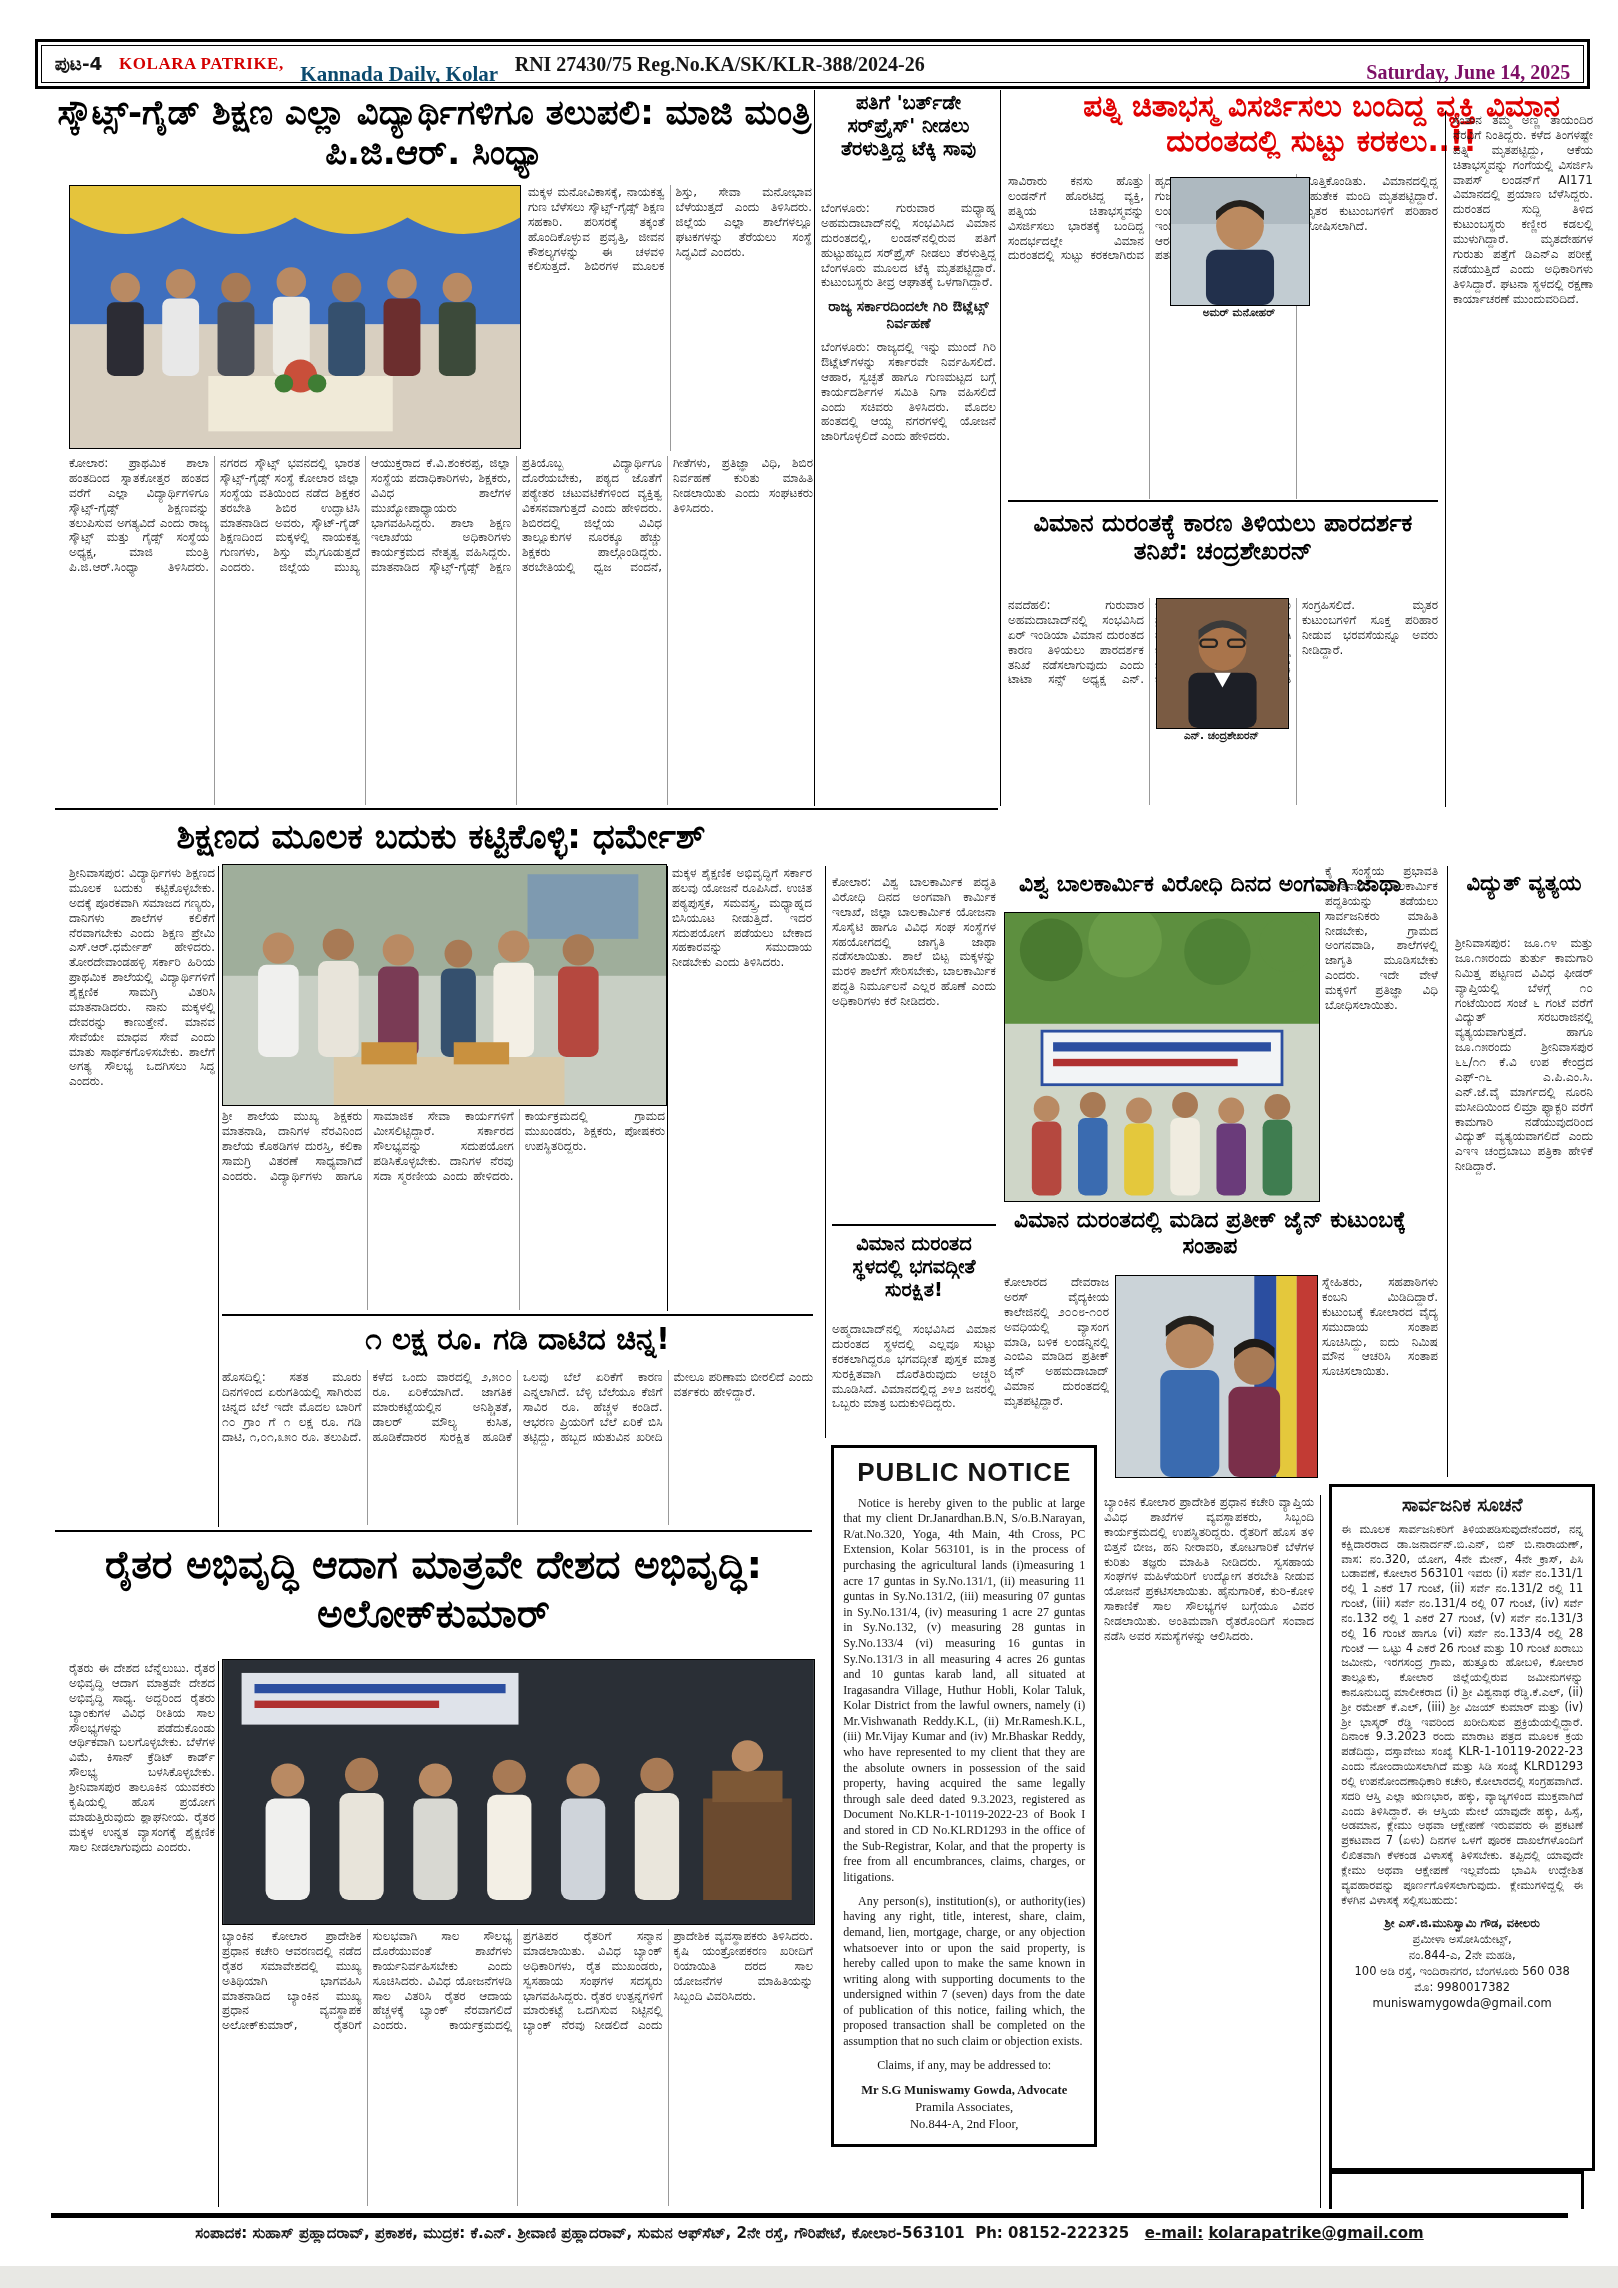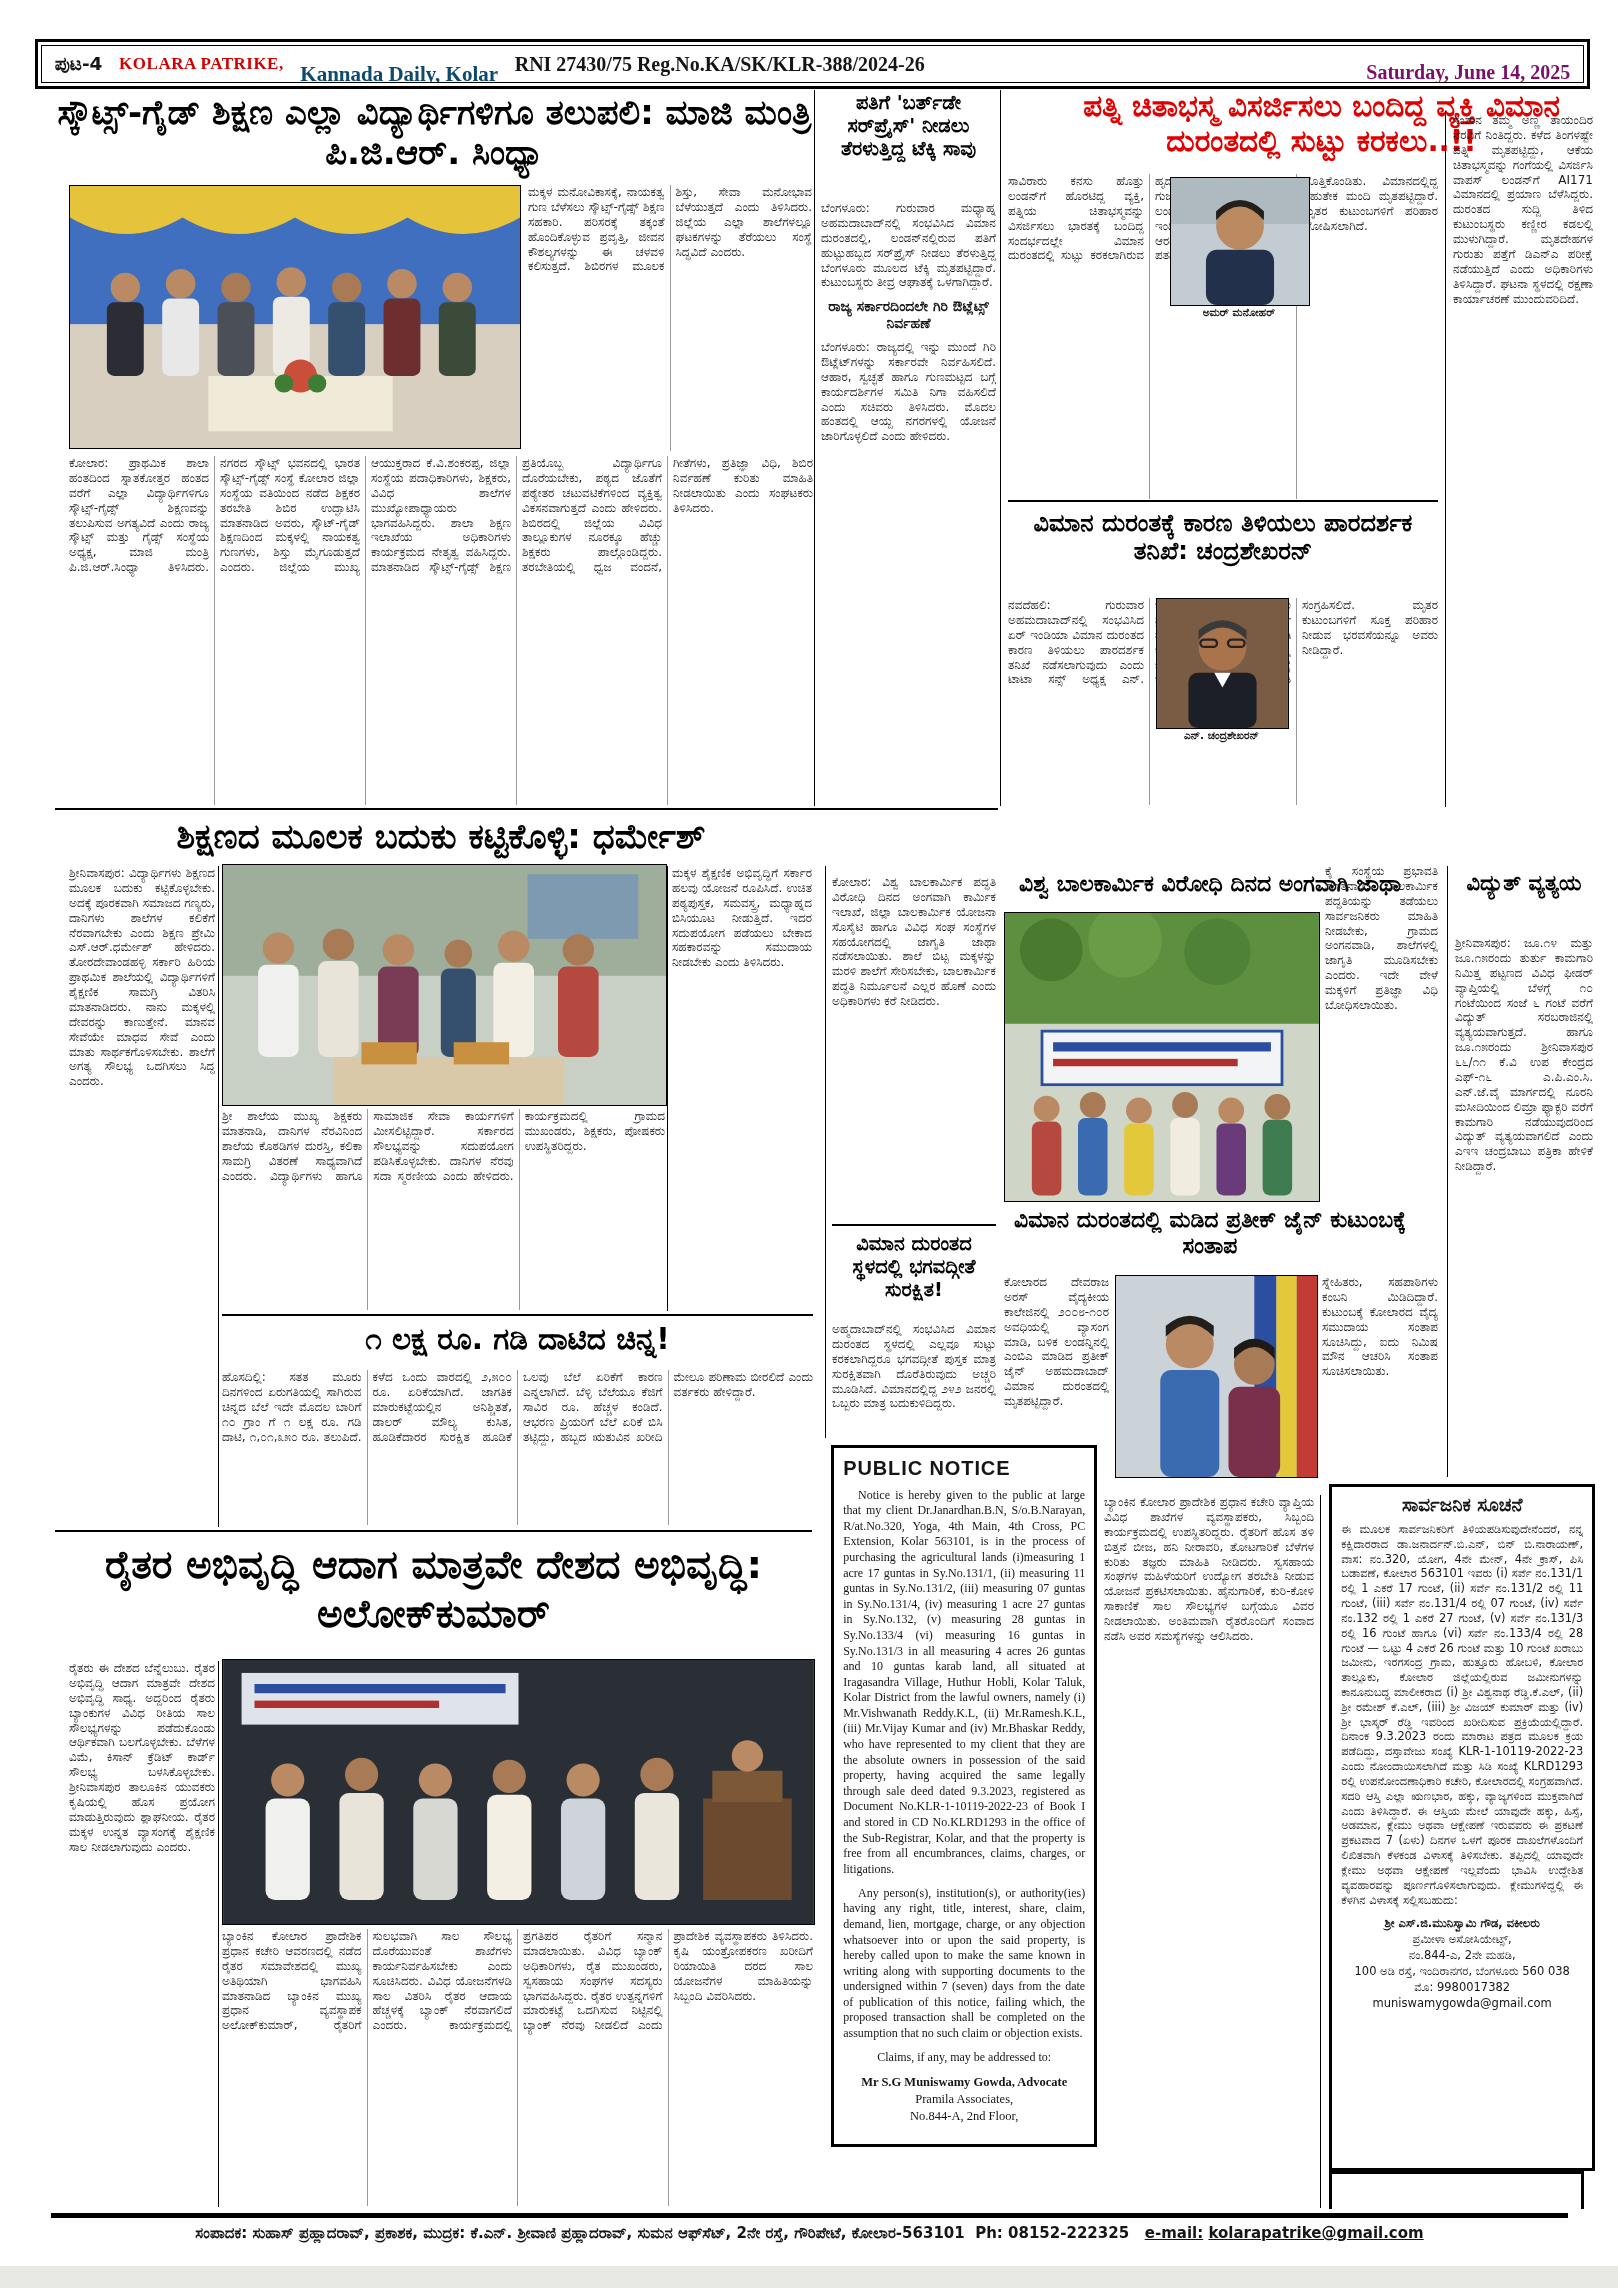--- a/index.html
+++ b/index.html
@@ -30,22 +30,22 @@
   .cols5{column-count:5;column-gap:11px;column-rule:0.9px solid #999;}
   .subhead{font-weight:bold;text-align:center;font-size:14px;margin:7.4px 0;line-height:1.25;}
   .caption{font-size:10.6px;font-weight:bold;text-align:center;line-height:1.2;}
   .photo{border:0.9px solid #000;overflow:hidden;background:#d8d8d8;}
   .photo svg{display:block;}
   .vrule{width:0.9px;background:#000;}
   .hrule{height:1.8px;background:#000;}
   .hrule-thick{height:4.6px;background:#000;}
   
   .notice{border:3.7px solid #000;background:#fff;padding:7.4px 9.2px;overflow:hidden;}
-  .notice-title{font-family:"Liberation Sans",sans-serif;font-weight:bold;
-                font-size:20px;letter-spacing:0.9px;margin:1.8px 0 7.4px 0;}
+  .notice-title{font-family:"Liberation Sans",sans-serif;font-weight:bold;text-align:center;
+                font-size:26px;letter-spacing:0.9px;margin:1.8px 0 7.4px 0;}
   .notice-body{font-family:"Liberation Serif",serif;font-size:12px;line-height:1.3;text-align:justify;}
   .notice-body p{margin:0 0 8.3px 0;text-indent:14.8px;}
   .sig{text-align:center;font-family:"Liberation Serif",serif;font-size:12.5px;line-height:1.35;}
   .sig .s0{font-weight:bold;}
   .kn-notice-title{font-weight:bold;text-align:center;font-size:18.5px;margin:0 0 5.5px 0;}
   .kn-notice-body{font-size:11.4px;line-height:1.3;text-align:justify;}
   .kn-sig{text-align:center;font-size:11.5px;line-height:1.4;margin-top:7.4px;}
   .kn-sig .s0{font-weight:bold;}
   
   .footer-line{font-size:15px;font-weight:bold;text-align:center;white-space:nowrap;}

